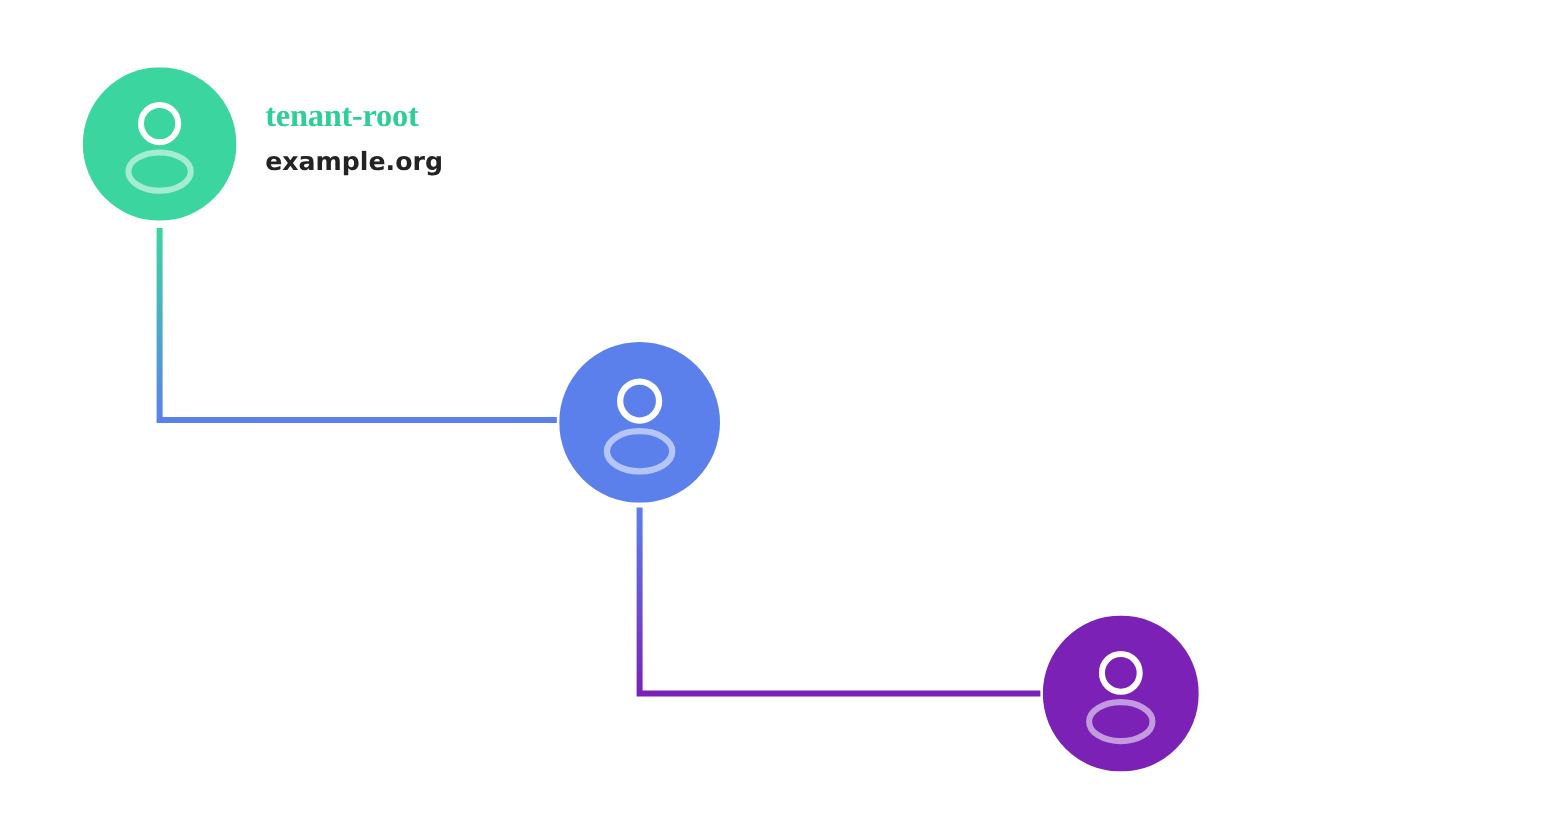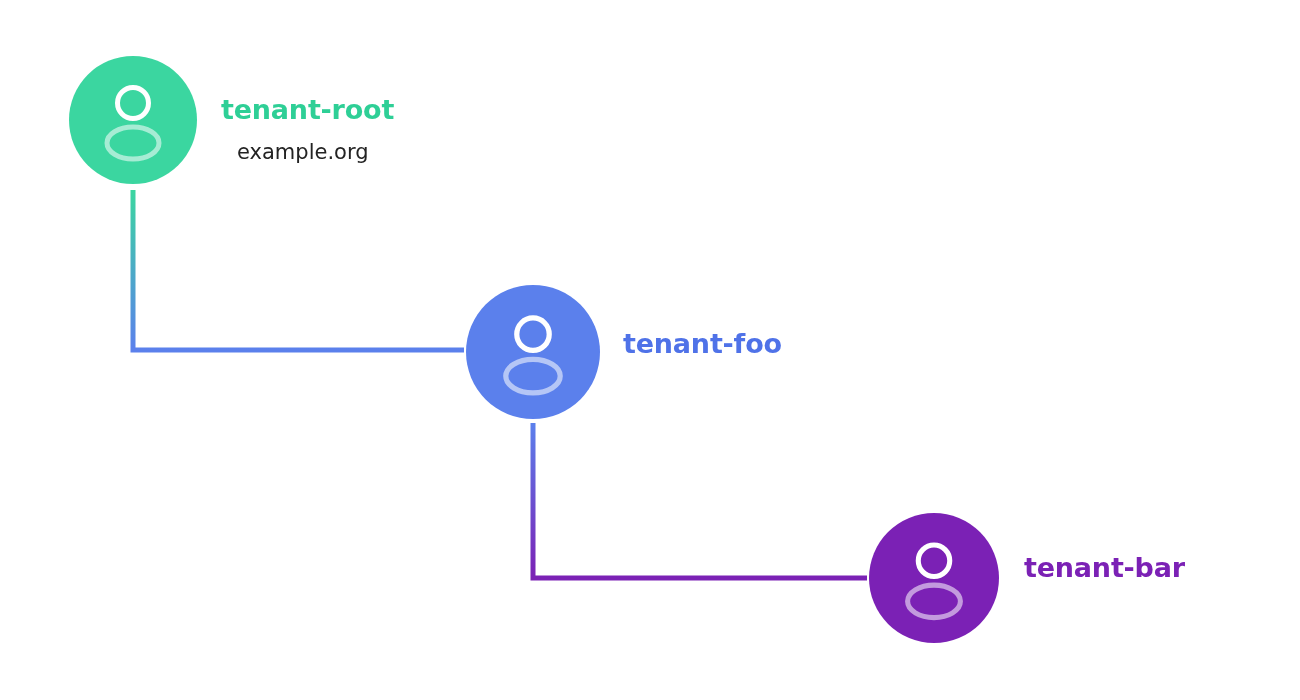--- a/index.html
+++ b/index.html
@@ -42,27 +42,28 @@
   }
   .node-text {
     position: absolute;
     white-space: nowrap;
   }
   .node-title {
     font-size: 27px;
     font-weight: 700;
     letter-spacing: -0.2px;
     line-height: 1.1;
-    margin: 13px 0 12px 0;
+    margin: 0 0 12px 0;
+    font-family: Liberation Serif, serif;
   }
   .node-subtitle {
     font-size: 21px;
-    font-weight: 400;
+    font-weight: 700;
     line-height: 1.1;
-    margin: 16px;
+    margin: 0;
     color: #9b9b9b;
   }
   .node-subtitle .sub-head {
     color: #232323;
   }
   .node-subtitle .sub-tail {
     color: #9b9b9b;
   }
 </style>
 </head>
@@ -103,30 +104,28 @@
 
   <div class="node">
     <div id="avatar-1" class="node-avatar" style="left: 466px; top: 285px; width: 134px; height: 134px;">
       <svg viewBox="0 0 128 128" xmlns="http://www.w3.org/2000/svg">
         <circle cx="64" cy="64" r="64" fill="#5B80EC"></circle>
         <circle cx="64" cy="47" r="15.5" fill="none" stroke="#ffffff" stroke-width="5"></circle>
         <ellipse cx="64" cy="87" rx="26" ry="16" fill="none" stroke="#ffffff" stroke-opacity="0.55" stroke-width="5"></ellipse>
       </svg>
     </div>
     <div id="label-1" class="node-text" style="left: 623px; top: 316px;">
-      <div class="node-title" id="title-1" style="color: rgb(79, 114, 232);">tenant-foo</div>
     </div>
   </div>
 
   <div class="node">
     <div id="avatar-2" class="node-avatar" style="left: 869px; top: 513px; width: 130px; height: 130px;">
       <svg viewBox="0 0 128 128" xmlns="http://www.w3.org/2000/svg">
         <circle cx="64" cy="64" r="64" fill="#7B21B5"></circle>
         <circle cx="64" cy="47" r="15.5" fill="none" stroke="#ffffff" stroke-width="5"></circle>
         <ellipse cx="64" cy="87" rx="26" ry="16" fill="none" stroke="#ffffff" stroke-opacity="0.55" stroke-width="5"></ellipse>
       </svg>
     </div>
     <div id="label-2" class="node-text" style="left: 1024px; top: 540px;">
-      <div class="node-title" id="title-2" style="color: rgb(123, 33, 181);">tenant-bar</div>
     </div>
   </div>
 
 </div>
 
 </body></html>

